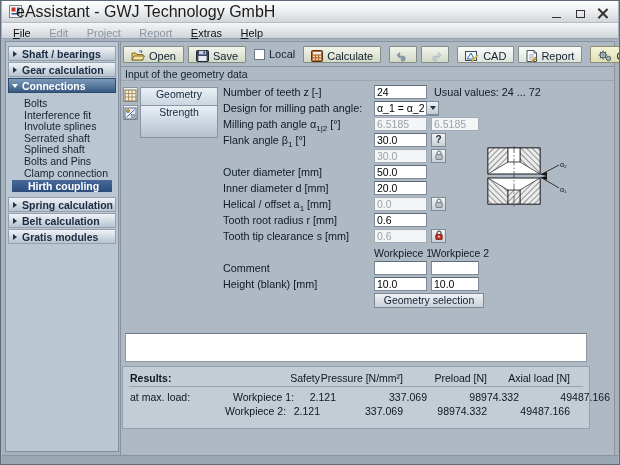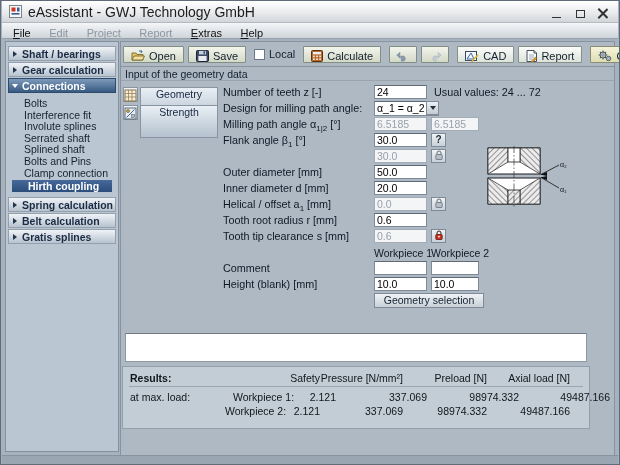--- a/index.html
+++ b/index.html
@@ -5,21 +5,21 @@
   * { margin:0; padding:0; box-sizing:border-box; }
   body { background:#8a96a4; font-family:"Liberation Sans", sans-serif; }
   #window { position:relative; width:620px; height:465px; background:#a6b2be;
             border:1px solid #5f6b79; overflow:hidden; }
 
   
   .titlebar { position:absolute; left:1px; top:0; right:1px; height:22px;
               background:linear-gradient(#ffffff,#e9ebed 55%,#d2d6da);
               border-bottom:1px solid #b6babf; }
   .app-icon { position:absolute; left:7px; top:4px; width:13px; height:13px; }
-  .title-text { position:absolute; left:26px; top:0; line-height:22px; font-size:14px; color:#1c1c1c; }
+  .title-text { position:absolute; left:14px; top:0; line-height:22px; font-size:16px; color:#1c1c1c; }
   .winbtn { position:absolute; top:3px; width:20px; height:16px; text-align:center; cursor:default; }
   .winbtn.min { right:52px; } .winbtn.max { right:28px; } .winbtn.close { right:5px; }
   .glyph-min { display:inline-block; width:9px; height:1px; background:#333; margin-top:11px; }
   .glyph-max { display:inline-block; width:9px; height:8px; border:1px solid #333; margin-top:4px; }
   .glyph-close { position:relative; display:inline-block; width:10px; height:10px; margin-top:3px; }
   .glyph-close:before, .glyph-close:after { content:""; position:absolute; left:4px; top:-1px;
       width:1.5px; height:13px; background:#333; }
   .glyph-close:before { transform:rotate(45deg);} .glyph-close:after { transform:rotate(-45deg);}
 
   
@@ -159,21 +159,21 @@
     <div class="nav-item">Interference fit</div>
     <div class="nav-item">Involute splines</div>
     <div class="nav-item">Serrated shaft</div>
     <div class="nav-item">Splined shaft</div>
     <div class="nav-item">Bolts and Pins</div>
     <div class="nav-item">Clamp connection</div>
     <div class="nav-item sel">Hirth coupling</div>
     <div class="nav-gap"></div>
     <div class="nav-header"><span class="tri-r"></span><span>Spring calculation</span></div>
     <div class="nav-header"><span class="tri-r"></span><span>Belt calculation</span></div>
-    <div class="nav-header"><span class="tri-r"></span><span>Gratis splines</span></div>
+    <div class="nav-header"><span class="tri-r"></span><span>Gratis modules</span></div>
   </div>
 
   <div class="content">
 
     <div class="toolbar">
       <span class="tbtn">
         <svg width="14" height="12" viewBox="0 0 14 12">
           <path d="M1 3 L5 3 L6 4.5 L12 4.5 L12 10 L1 10 Z" fill="#e9c968" stroke="#6a5a20" stroke-width="0.8"></path>
           <path d="M1 10 L3 6 L13.5 6 L11.5 10 Z" fill="#f4e0a0" stroke="#6a5a20" stroke-width="0.8"></path>
           <path d="M8 1 L11 1 L10 3" fill="none" stroke="#335a96" stroke-width="1"></path>

